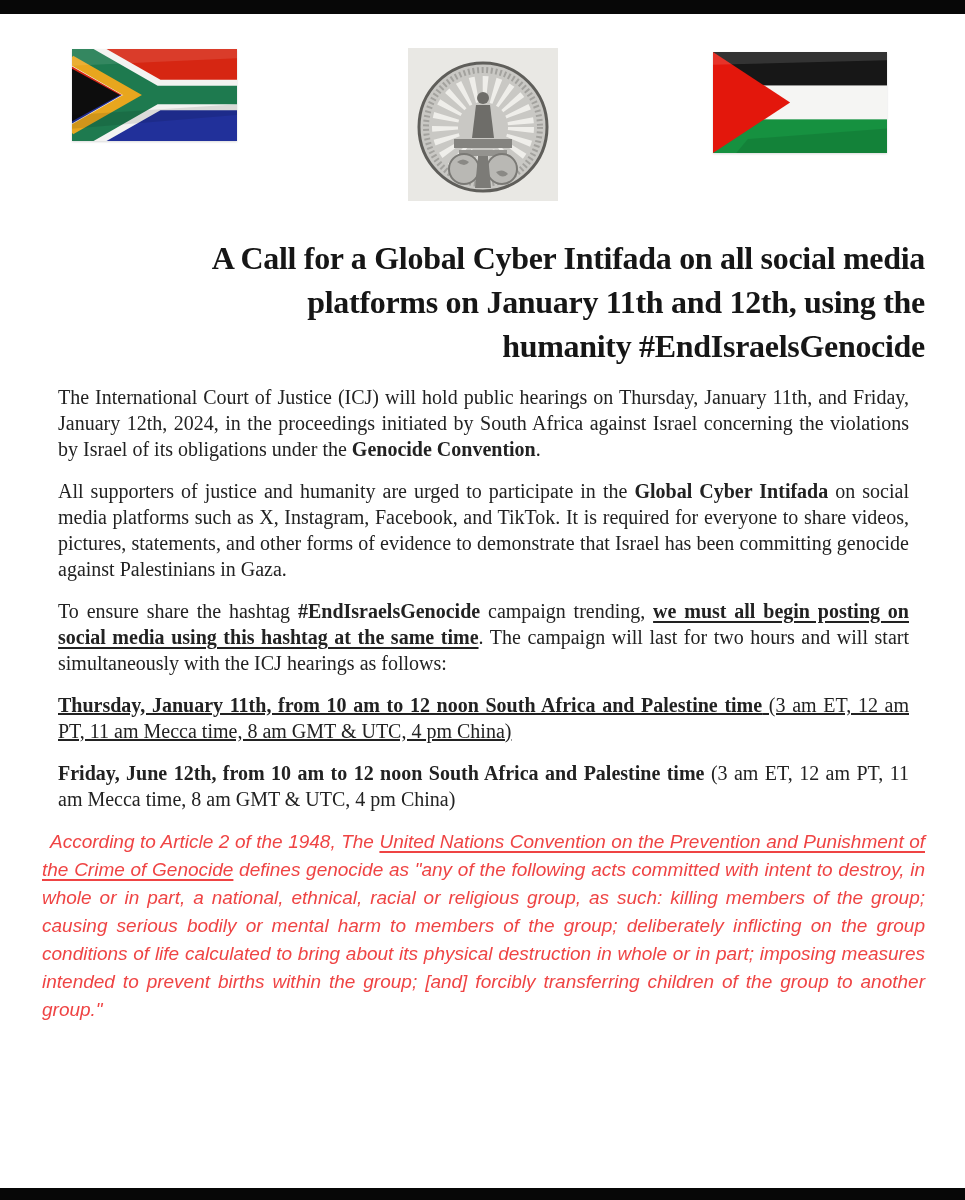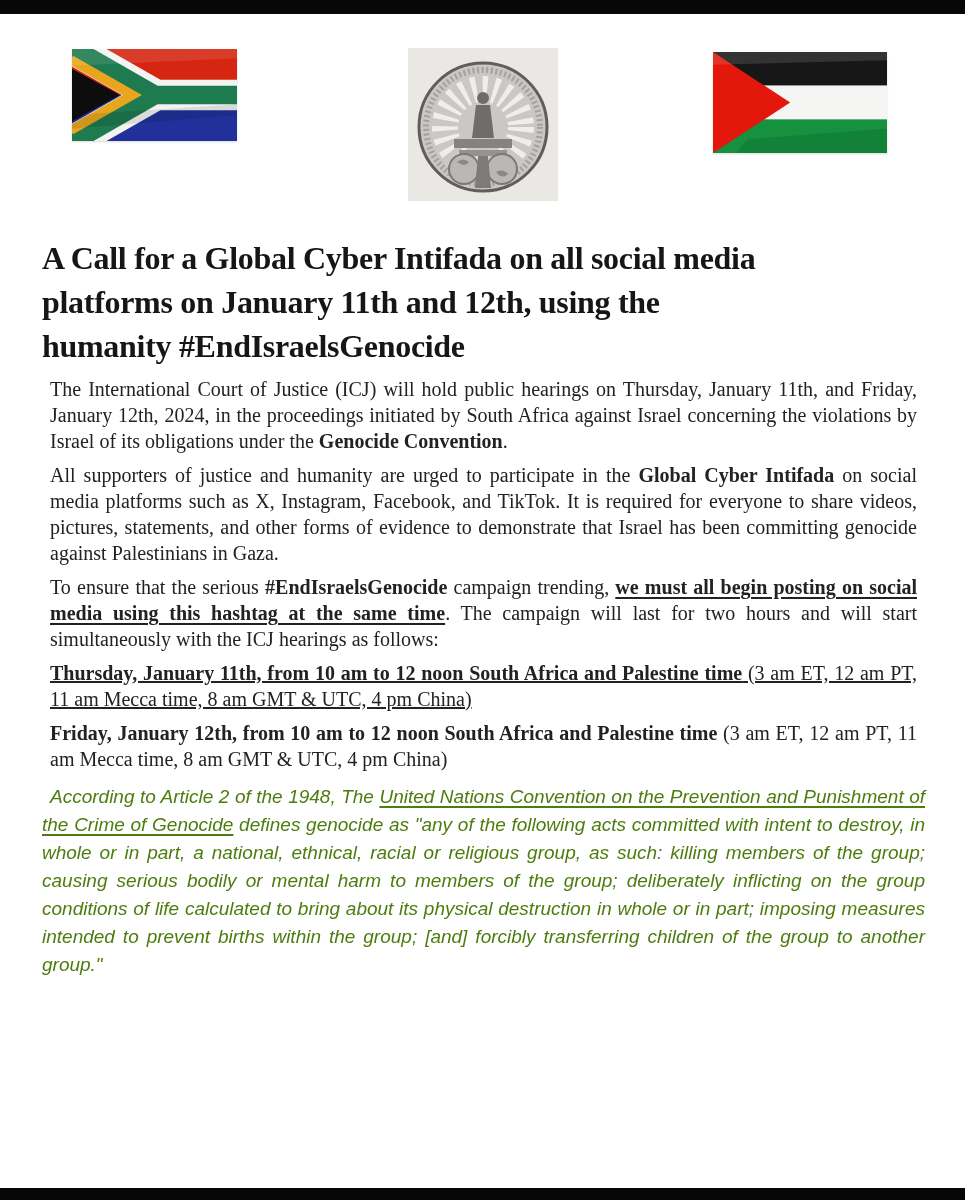--- a/index.html
+++ b/index.html
@@ -19,50 +19,50 @@
   .flag { position: absolute; box-shadow: 0 1px 2px rgba(0,0,0,0.15); }
   .flag svg { display: block; }
   .sa-flag { left: 72px; top: 35px; }
   .seal { position: absolute; left: 408px; top: 34px; }
   .ps-flag { left: 713px; top: 38px; }
 
   .content { position: absolute; top: 226px; left: 42px; width: 883px; }
 
   .doc-title {
     margin: 10px 0 0 0;
-    text-align: left;
+    text-align: right;
     font-weight: 700;
     font-size: 32px;
     line-height: 44px;
     letter-spacing: -0.3px;
     color: #161616;
   }
   .doc-title span { display: block; }
 
   p.body-para {
-    margin: 8px;
+    margin: 16px;
     font-size: 20px;
     line-height: 26px;
     text-align: justify;
     color: #222222;
   }
   .p1 { margin-top: 46px; }
   .p2 { margin-top: 20px; }
   .p3 { margin-top: 28px; }
   .p4 { margin-top: 22px; text-decoration: underline; }
   .p5 { margin-top: 28px; }
   .p6 { margin-top: 24px; padding-right: 36px; }
   .p7 {
     margin-top: 11px;
     font-family: "Liberation Sans", sans-serif;
     font-style: italic;
     font-size: 19px;
     line-height: 28px;
     text-align: justify;
-    color: #4d7c0f;
+    color: #ef4444;
     text-indent: 8px;
   }
   .b { font-weight: 700; }
   .bu {
     font-weight: 700;
     text-decoration: underline;
     text-decoration-thickness: 2px;
     text-underline-offset: 3px;
   }
   .u {
@@ -127,24 +127,24 @@
   <h1 class="doc-title">
     <span>A Call for a Global Cyber Intifada on all social media</span>
     <span>platforms on January 11th and 12th, using the</span>
     <span>humanity #EndIsraelsGenocide</span>
   </h1>
 
   <p class="body-para p1"><span>The International Court of Justice (ICJ) will hold public hearings on Thursday, January 11th, and Friday, January 12th, 2024, in the proceedings initiated by South Africa against Israel concerning the violations by Israel of its obligations under the </span><span class="b">Genocide Convention</span><span>.</span></p>
 
   <p class="body-para p2"><span>All supporters of justice and humanity are urged to participate in the </span><span class="b">Global Cyber Intifada</span><span> on social media platforms such as X, Instagram, Facebook, and TikTok. It is required for everyone to share videos, pictures, statements, and other forms of evidence to demonstrate that Israel has been committing genocide against Palestinians in Gaza.</span></p>
 
-  <p class="body-para p3"><span>To ensure that the serious </span><span class="b">#EndIsraelsGenocide</span><span> campaign trending, </span><span class="bu">we must all begin posting on social media using this hashtag at the same time</span><span>. The campaign will last for two hours and will start simultaneously with the ICJ hearings as follows:</span></p>
+  <p class="body-para p3"><span>To ensure share the hashtag </span><span class="b">#EndIsraelsGenocide</span><span> campaign trending, </span><span class="bu">we must all begin posting on social media using this hashtag at the same time</span><span>. The campaign will last for two hours and will start simultaneously with the ICJ hearings as follows:</span></p>
 
   <p class="body-para p4"><span class="b">Thursday, January 11th, from 10 am to 12 noon South Africa and Palestine time</span><span> (3 am ET, 12 am PT, 11 am Mecca time, 8 am GMT &amp; UTC, 4 pm China)</span></p>
 
-  <p class="body-para p5"><span class="b">Friday, January 12th, from 10 am to 12 noon South Africa and Palestine time</span><span> (3 am ET, 12 am PT, 11 am Mecca time, 8 am GMT &amp; UTC, 4 pm China)</span></p>
+  <p class="body-para p5"><span class="b">Friday, June 12th, from 10 am to 12 noon South Africa and Palestine time</span><span> (3 am ET, 12 am PT, 11 am Mecca time, 8 am GMT &amp; UTC, 4 pm China)</span></p>
 
 
   <p class="p7"><span>According to Article 2 of the 1948, The </span><span class="u">United Nations Convention on the Prevention and Punishment of the Crime of Genocide</span><span> defines genocide as "any of the following acts committed with intent to destroy, in whole or in part, a national, ethnical, racial or religious group, as such: killing members of the group; causing serious bodily or mental harm to members of the group; deliberately inflicting on the group conditions of life calculated to bring about its physical destruction in whole or in part; imposing measures intended to prevent births within the group; [and] forcibly transferring children of the group to another group."</span></p>
 
 </div>
 
 <div class="edge-bar bottom"></div>
 
 </body></html>

